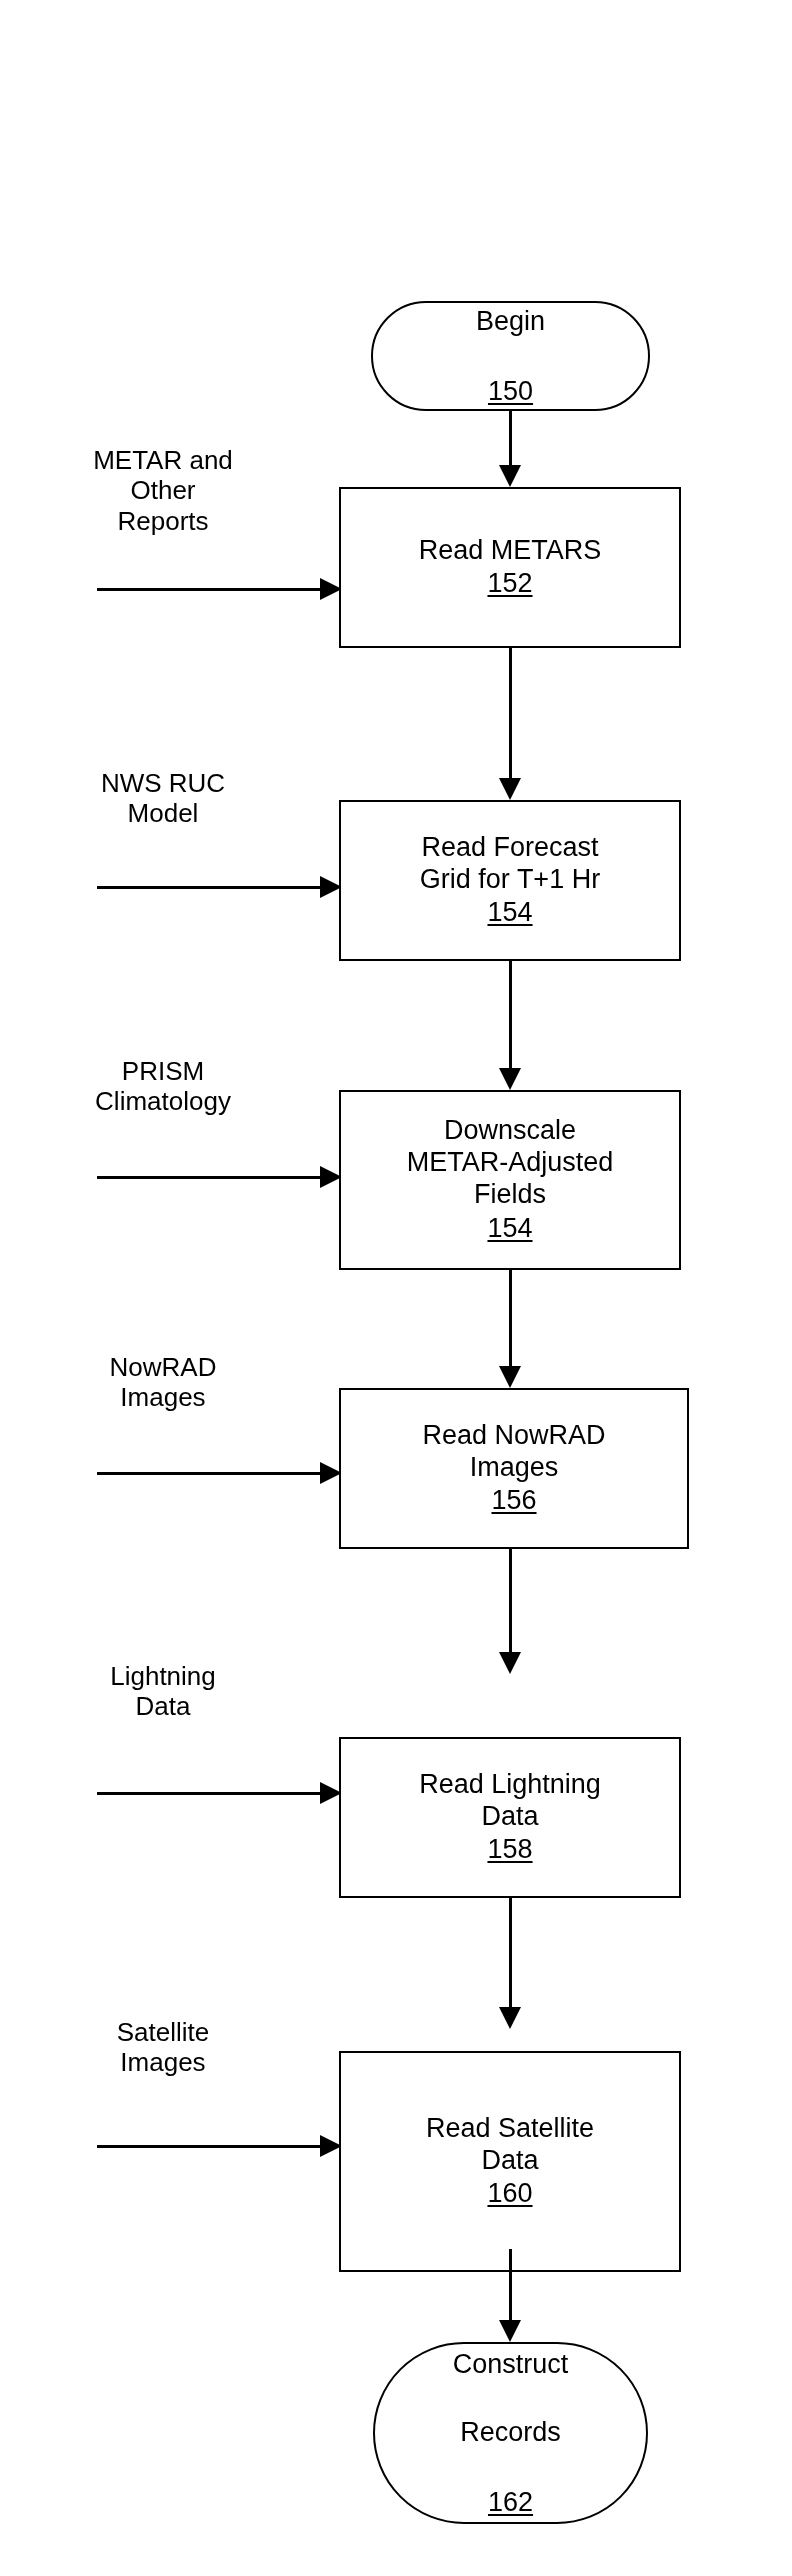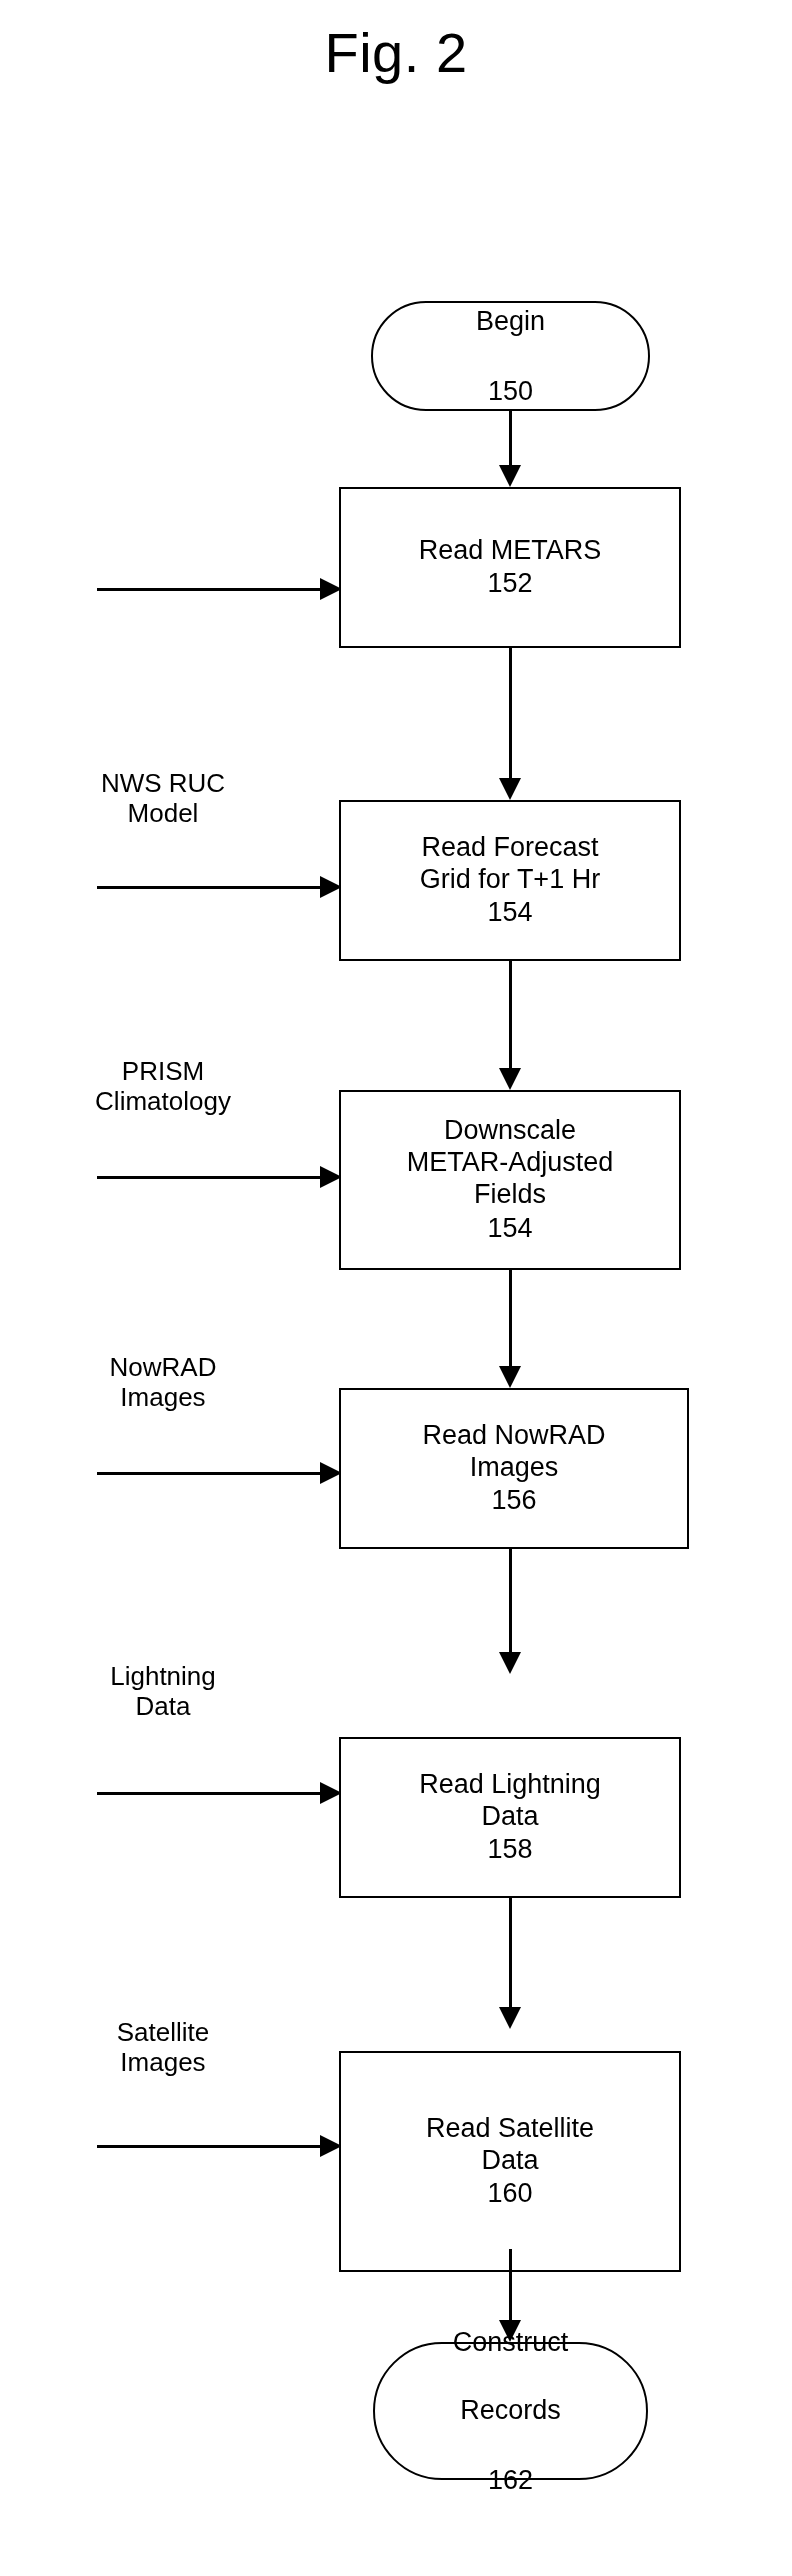--- a/index.html
+++ b/index.html
@@ -65,20 +65,21 @@
     font-size: 27px;
     line-height: 1.18;
   }
 
   .node-label {
     display: block;
     white-space: nowrap;
   }
   .node-ref {
     display: block;
+    text-decoration: underline;
     text-underline-offset: 2.7px;
     margin-top: 1.8px;
   }
 
   
   .side-label {
     position: absolute;
     text-align: center;
     font-size: 26px;
     line-height: 1.17;
@@ -113,30 +114,32 @@
     border-top: 11.8px solid transparent;
     border-bottom: 11.8px solid transparent;
     border-left: 22px solid #000;
   }
 </style>
 </head>
 <body>
 
 <div id="page">
 
-  <div class="fig-title">Fig. 2</div>
 
   <div class="terminator" style="left:371px; top:301px; width:279px; height:110px;">
     <span class="node-label">Begin</span>
     <span class="node-ref">150</span>
   </div>
 
   <div class="vline" style="left:509px; top:410px; height:56px;"></div>
   <div class="arrow-down" style="left:499px; top:465px;"></div>
 
+  <div class="side-label" style="left:27px; top:445px; width:272px;">METAR and
+Other
+Reports</div>
   <div class="hline" style="left:97px; top:588px; width:227px;"></div>
   <div class="arrow-right" style="left:320px; top:578px;"></div>
 
   <div class="process" style="left:339px; top:487px; width:342px; height:161px;">
     <span class="node-label">Read METARS</span>
     <span class="node-ref">152</span>
   </div>
 
   <div class="vline" style="left:509px; top:647px; height:133px;"></div>
   <div class="arrow-down" style="left:499px; top:778px;"></div>
@@ -205,20 +208,20 @@
 
   <div class="process" style="left:339px; top:2029px; width:342px; height:221px;margin-top:22px;">
     <span class="node-label">Read Satellite</span>
     <span class="node-label">Data</span>
     <span class="node-ref">160</span>
   </div>
 
   <div class="vline" style="left:509px; top:2249px; height:73px;"></div>
   <div class="arrow-down" style="left:499px; top:2320px;"></div>
 
-  <div class="terminator" style="left:373px; top:2342px; width:275px; height:138px;">
+  <div class="terminator" style="left:373px; top:2342px; width:275px; height:182px;">
     <span class="node-label">Construct</span>
     <span class="node-label">Records</span>
     <span class="node-ref">162</span>
   </div>
 
 </div>
 
 
 </body></html>

